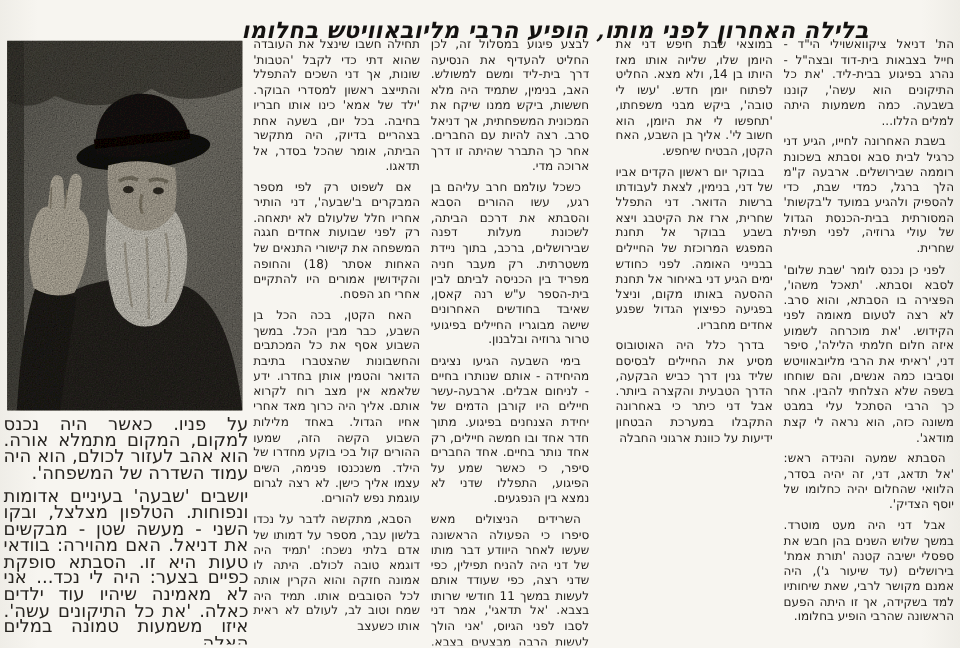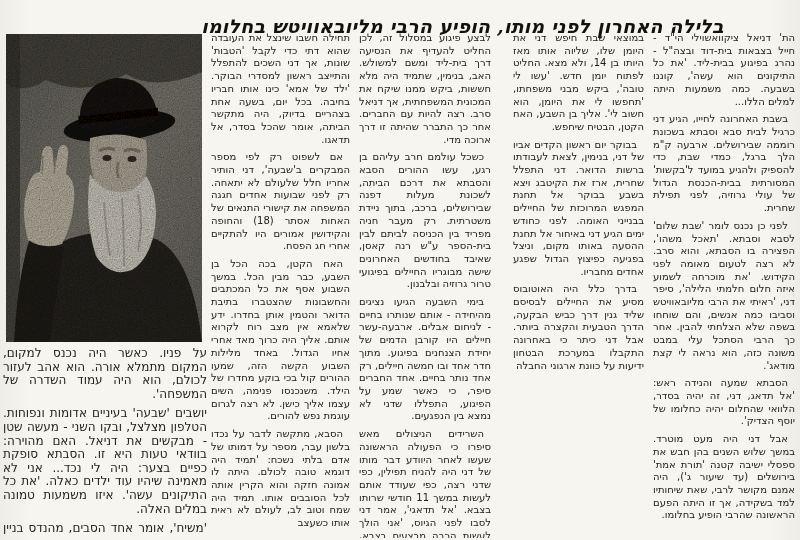--- a/index.html
+++ b/index.html
@@ -25,21 +25,21 @@
   }
   .col p{margin:0 0 5px 0;}
   .col p + p{text-indent:7px;}
   #col1{left:653px;width:142px;}
   #col2{left:513px;width:131px;}
   #col3{left:359px;width:132px;}
   #col4{left:211px;width:139px;}
   .tail-block{
     position:absolute;left:3px;top:347px;width:204px;height:190px;overflow:hidden;
     direction:rtl;text-align:justify;color:#26231f;
-    font-size:12px;line-height:13.6px;
+    font-size:15px;line-height:13.6px;
   }
   .tail-block p{margin:0 0 6px 0;}
   .photo-wrap{
     position:absolute;left:6px;top:34px;width:196px;height:308px;
     background:#7d7a72;box-shadow:0 0 0 1px #5a574f inset;
   }
   .photo-wrap svg{display:block;width:100%;height:100%;}
 </style>
 </head>
 <body>

